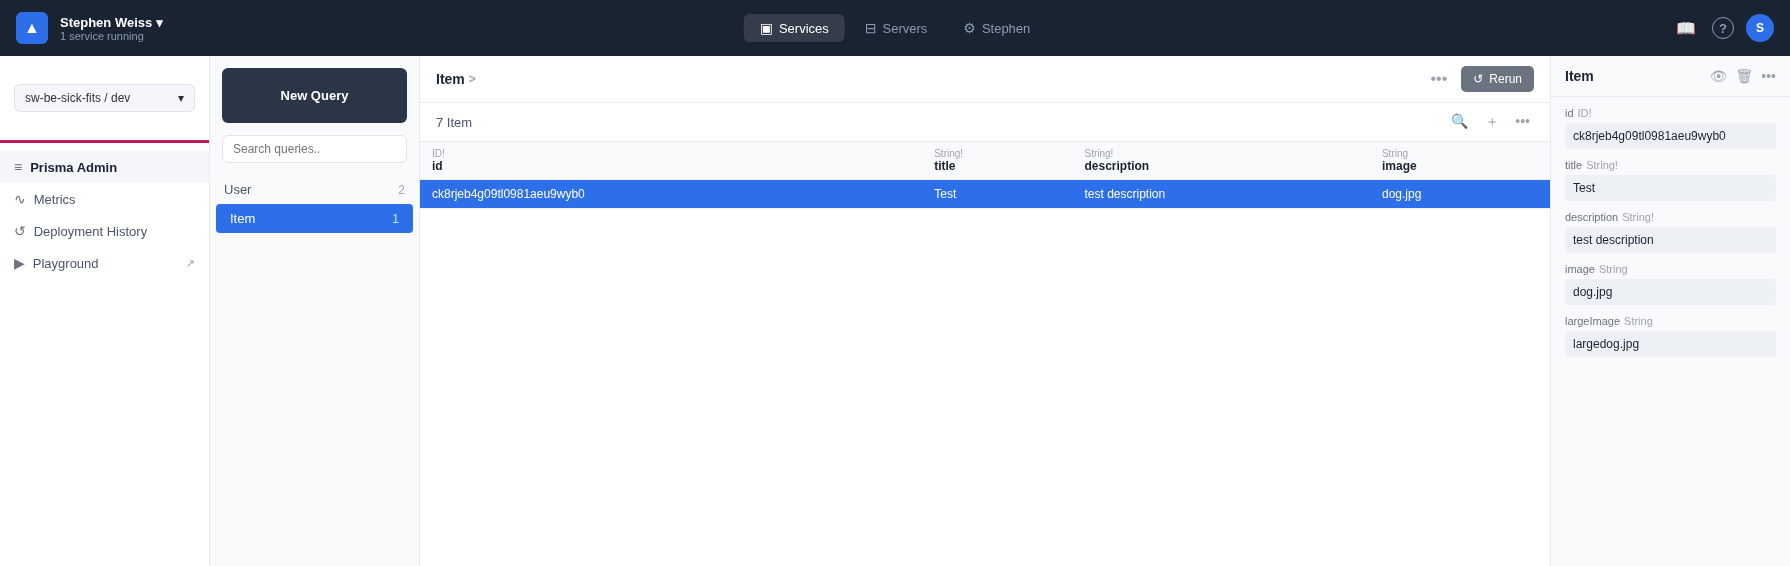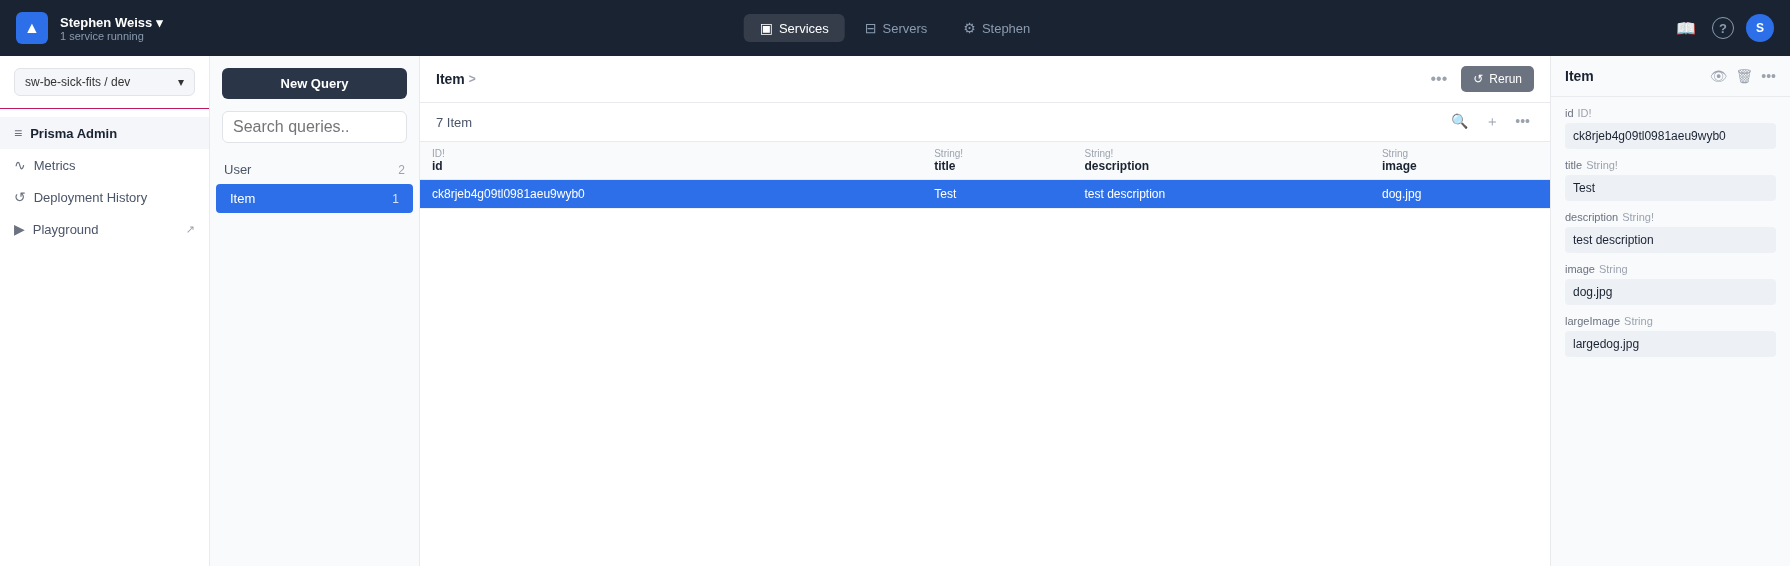--- a/index.html
+++ b/index.html
@@ -66,22 +66,22 @@
 
     
     .sidebar {
       width: 210px;
       background: #fff;
       border-right: 1px solid #e8eaed;
       display: flex; flex-direction: column;
       flex-shrink: 0;
     }
     .sidebar-env {
-      padding: 12px 14px;
-      border-bottom: 1px solid #be185d;
+      padding: 28px 14px;
+      border-bottom: 3px solid #be185d;
     }
     .sidebar-env-select {
       display: flex; align-items: center; justify-content: space-between;
       background: #f5f6fa; border: 1px solid #e0e3e8; border-radius: 6px;
       padding: 6px 10px; cursor: pointer; font-size: 12px; color: #333;
     }
     .sidebar-nav { padding: 8px 0; }
     .sidebar-nav-item {
       display: flex; align-items: center; gap: 8px;
       padding: 8px 14px; cursor: pointer; color: #4a5568; font-size: 13px;
@@ -97,31 +97,31 @@
       border-right: 1px solid #e8eaed;
       display: flex; flex-direction: column;
       flex-shrink: 0;
     }
     .queries-new-btn {
       margin: 12px;
       background: #2a3547;
       color: white;
       border: none;
       border-radius: 6px;
-      padding: 8px 16px;
+      padding: 20px 16px;
       font-size: 13px; font-weight: 600;
       cursor: pointer;
       display: flex; align-items: center; justify-content: center; gap: 6px;
     }
     .queries-search {
       margin: 0 12px 8px;
       padding: 6px 10px;
       border: 1px solid #e0e3e8;
       border-radius: 6px;
-      font-size: 16px;
+      font-size: 12px;
       background: white;
       color: #aaa;
       outline: none;
     }
     .queries-section { padding: 4px 0; }
     .queries-section-item {
       display: flex; align-items: center; justify-content: space-between;
       padding: 7px 14px; cursor: pointer; font-size: 13px; color: #4a5568;
     }
     .queries-section-item.active { background: #2d6fe8; color: white; border-radius: 4px; margin: 0 6px; }

